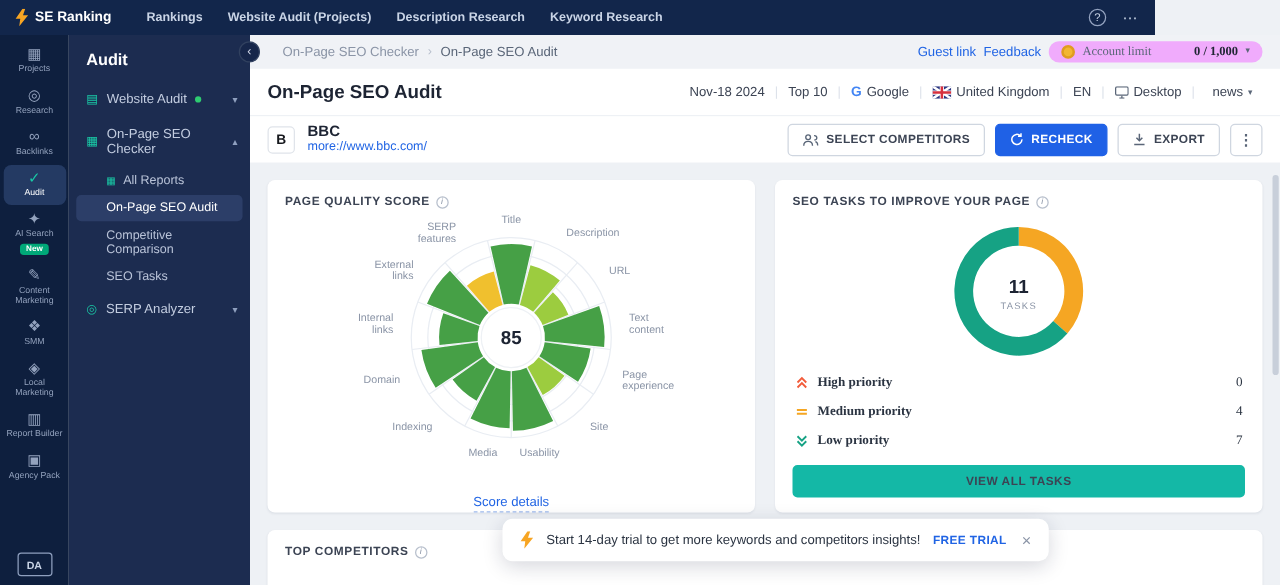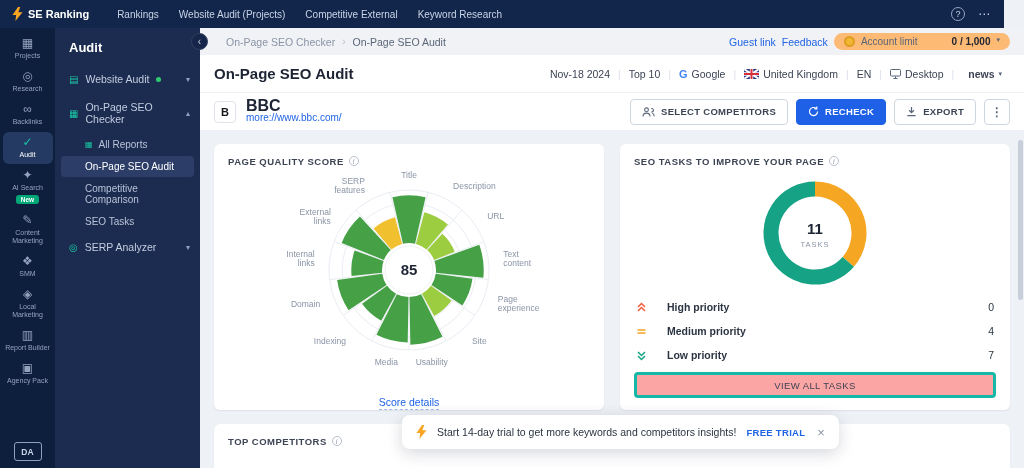--- a/index.html
+++ b/index.html
@@ -1,25 +1,25 @@
 <!DOCTYPE html>
 <html><head>
 <meta charset="utf-8">
 <style>
   * {box-sizing:border-box; margin:0; padding:0;}
   html,body {width:1024px; height:468px; overflow:hidden; position:relative;
     font-family:"Liberation Sans","DejaVu Sans",sans-serif; background:#eef1f5;}
 
   
-  .topnav{position:absolute;top:0;left:0;width:1004px;height:28px;background:#12264b;
+  .topnav{position:absolute;top:0;left:0;width:924px;height:28px;background:#12264b;
     display:flex;align-items:center;z-index:40;}
   .brand{display:flex;align-items:center;gap:5px;padding:0 18px 0 12px;cursor:pointer;}
   .brand-name{color:#fff;font-size:11px;font-weight:bold;}
   .nav-menu{display:flex;align-items:center;height:100%;}
-  .nav-item{color:#c9d4e6;font-size:10px;padding:0 10px;height:100%;display:flex;align-items:center;cursor:pointer;}
+  .nav-item{color:#c9d4e6;font-size:10px;padding:0 10px;height:100%;display:flex;align-items:center;cursor:pointer;font-weight:bold;}
   .nav-right{margin-left:auto;display:flex;align-items:center;gap:13px;padding-right:14px;}
   .help{width:14px;height:14px;border:1px solid #94a3c0;border-radius:50%;color:#c9d4e6;font-size:9px;
     display:flex;align-items:center;justify-content:center;cursor:pointer;}
   .more{color:#c9d4e6;font-size:12px;cursor:pointer;}
 
   
   .iconbar{position:absolute;top:28px;left:0;width:55px;height:440px;background:#0e1f3e;
     display:flex;flex-direction:column;overflow:hidden;z-index:30;}
   .iconbar-items{display:flex;flex-direction:column;align-items:center;gap:1px;padding-top:5px;}
   .ib-item{width:50px;padding:4px 1px 5px;display:flex;flex-direction:column;align-items:center;gap:2px;
@@ -48,63 +48,63 @@
     z-index:35;cursor:pointer;}
 
   
   .main{position:absolute;top:28px;left:200px;width:824px;height:440px;background:#eef1f5;overflow:hidden;}
   .breadcrumb-bar{height:27px;display:flex;align-items:center;padding:0 14px 0 26px;background:#f0f2f6;}
   .bc-parent{color:#8a94a6;font-size:10.5px;cursor:pointer;}
   .bc-sep{color:#b7bfcc;margin:0 7px;font-size:10px;}
   .bc-current{color:#5a6678;font-size:10.5px;}
   .bc-right{margin-left:auto;display:flex;align-items:center;gap:6px;}
   .link{color:#2064e4;font-size:10.5px;cursor:pointer;}
-  .pill{background:#fdba74;border-radius:20px;padding:3px 10px;display:flex;gap:6px;align-items:flex-start;
-    font-size:10px;color:#5a6678;cursor:pointer;}
+  .pill{background:#f0abfc;border-radius:20px;padding:3px 10px;display:flex;gap:6px;align-items:flex-start;
+    font-size:10px;color:#5a6678;cursor:pointer;font-family:Liberation Serif, serif;}
   .coin{width:11px;height:11px;border-radius:50%;background:#f2b632;border:2px solid #e09c20;}
   .pill b{color:#202634;padding-left:28px;}
   .caret{font-size:7px;color:#5a6678;}
 
   .title-bar{background:#fff;height:38px;display:flex;align-items:center;padding:0 14px;border-bottom:1px solid #eef1f5;}
   .page-title{font-size:15px;font-weight:bold;color:#1d2433;}
   .meta{margin-left:auto;display:flex;align-items:center;font-size:10.5px;color:#3c4454;}
   .meta-item{display:flex;align-items:center;gap:4px;padding:0 8px;}
-  .meta-item.bold{font-weight:bold;cursor:pointer;padding-left:14px;}
+  .meta-item.bold{font-weight:normal;cursor:pointer;padding-left:14px;}
   .meta-sep{color:#dde2ea;}
   .g-icon{font-weight:bold;font-size:11px;color:#4285F4;}
   .flag{border-radius:1px;}
 
   .site-bar{background:#fff;height:37px;display:flex;align-items:center;padding:0 14px;gap:10px;}
   .favicon{width:22px;height:22px;border:1px solid #e0e4ea;border-radius:4px;display:flex;align-items:center;
     justify-content:center;font-weight:bold;font-size:11px;color:#16181d;background:#fff;}
-  .site-name{font-size:16px;font-weight:bold;color:#1d2433;line-height:13px;}
+  .site-name{font-size:12px;font-weight:bold;color:#1d2433;line-height:13px;}
   .site-url{font-size:10px;color:#2064e4;line-height:12px;cursor:pointer;}
   .site-actions{margin-left:auto;display:flex;gap:8px;align-items:center;padding-left:24px;}
   .btn{height:26px;display:inline-flex;align-items:center;gap:6px;padding:0 11px;border:1px solid #cfd6e0;
     border-radius:4px;background:#fff;font-size:9.5px;font-weight:bold;color:#3c4454;letter-spacing:.3px;cursor:pointer;}
   .btn.primary{background:#1f61e6;border-color:#1f61e6;color:#fff;}
   .btn.kebab{width:26px;padding:0;justify-content:center;font-size:12px;color:#5a6678;}
 
   .content{padding:14px;display:flex;flex-wrap:wrap;gap:14px 16px;align-content:flex-start;}
   .card{background:#fff;border-radius:6px;box-shadow:0 1px 2px rgba(20,30,60,.07);padding:12px 14px;position:relative;}
-  .card-title{font-size:9.5px;font-weight:bold;color:#3c4454;letter-spacing:.5px;display:flex;gap:5px;align-items:flex-start;}
+  .card-title{font-size:9.5px;font-weight:bold;color:#3c4454;letter-spacing:.5px;display:flex;gap:5px;align-items:center;}
   .info{width:10px;height:10px;border-radius:50%;border:1px solid #b7bfcc;color:#8a94a6;font-size:7px;font-style:italic;
     font-weight:normal;display:inline-flex;align-items:center;justify-content:center;cursor:pointer;flex:none;}
   .card-quality{width:390px;height:266px;}
   .card-tasks{flex:1;height:266px;display:flex;flex-direction:column;}
   .card-competitors{width:100%;height:60px;}
   .radar{display:block;margin:0 auto;}
   .score-details{position:absolute;bottom:0;left:0;right:0;text-align:center;}
   .dashed{border-bottom:1px dashed #9db9ec;font-size:10.5px;padding-bottom:1px;}
   .donut-wrap{display:flex;justify-content:center;margin:8px 0 4px;}
-  .prio-row{display:flex;align-items:flex-end;gap:20px;padding:6px 2px;font-size:10.5px;}
+  .prio-row{display:flex;align-items:flex-end;gap:7px;padding:6px 2px;font-size:10.5px;font-family:Liberation Serif, serif;}
   .prio-label{color:#2b3442;font-weight:bold;}
   .prio-value{margin-left:auto;color:#2b3442;}
-  .tasks-btn{margin-top:auto;width:100%;height:26px;border:3px solid #14b8a6;border-radius:4px;background:#fca5a5;
-    font-size:9.5px;font-weight:normal;color:#3c4454;letter-spacing:.4px;cursor:pointer;
+  .tasks-btn{margin-top:auto;width:100%;height:26px;border:3px solid #14b8a6;border-radius:4px;background:#14b8a6;
+    font-size:9.5px;font-weight:bold;color:#3c4454;letter-spacing:.4px;cursor:pointer;
     font-family:"Liberation Sans","DejaVu Sans",sans-serif;}
 
   .toast{position:absolute;left:402px;top:415px;height:31px;background:#fff;border-radius:8px;z-index:50;
     box-shadow:0 4px 16px rgba(20,30,60,.18);display:flex;align-items:center;gap:10px;padding:17px 14px;}
   .toast-text{font-size:10.5px;color:#2b3442;}
   .toast-cta{font-size:9.5px;font-weight:bold;color:#2064e4;letter-spacing:.3px;cursor:pointer;}
   .toast-close{font-size:13px;color:#8a94a6;cursor:pointer;margin-left:2px;}
 
   .scroll-thumb{position:absolute;right:1px;top:140px;width:5px;height:160px;background:#c8cfda;border-radius:3px;z-index:45;}
 </style>
@@ -114,21 +114,21 @@
 <div class="topnav">
   <div class="brand">
     <svg width="11" height="14" viewBox="0 0 11 14">
       <polygon points="6,0 0.5,8 4.2,8 3.4,14 10.5,5.2 6.4,5.2 8.2,0" fill="#f7a523"></polygon>
     </svg>
     <span class="brand-name">SE Ranking</span>
   </div>
   <div class="nav-menu">
       <div class="nav-item">Rankings</div>
       <div class="nav-item">Website Audit (Projects)</div>
-      <div class="nav-item">Competitive External</div>
+      <div class="nav-item">Description Research</div>
       <div class="nav-item">Keyword Research</div>
     </div>
   <div class="nav-right">
     <span class="help">?</span>
     <span class="more">⋯</span>
   </div>
 </div>
 
 <div class="iconbar">
   <div class="iconbar-items">

